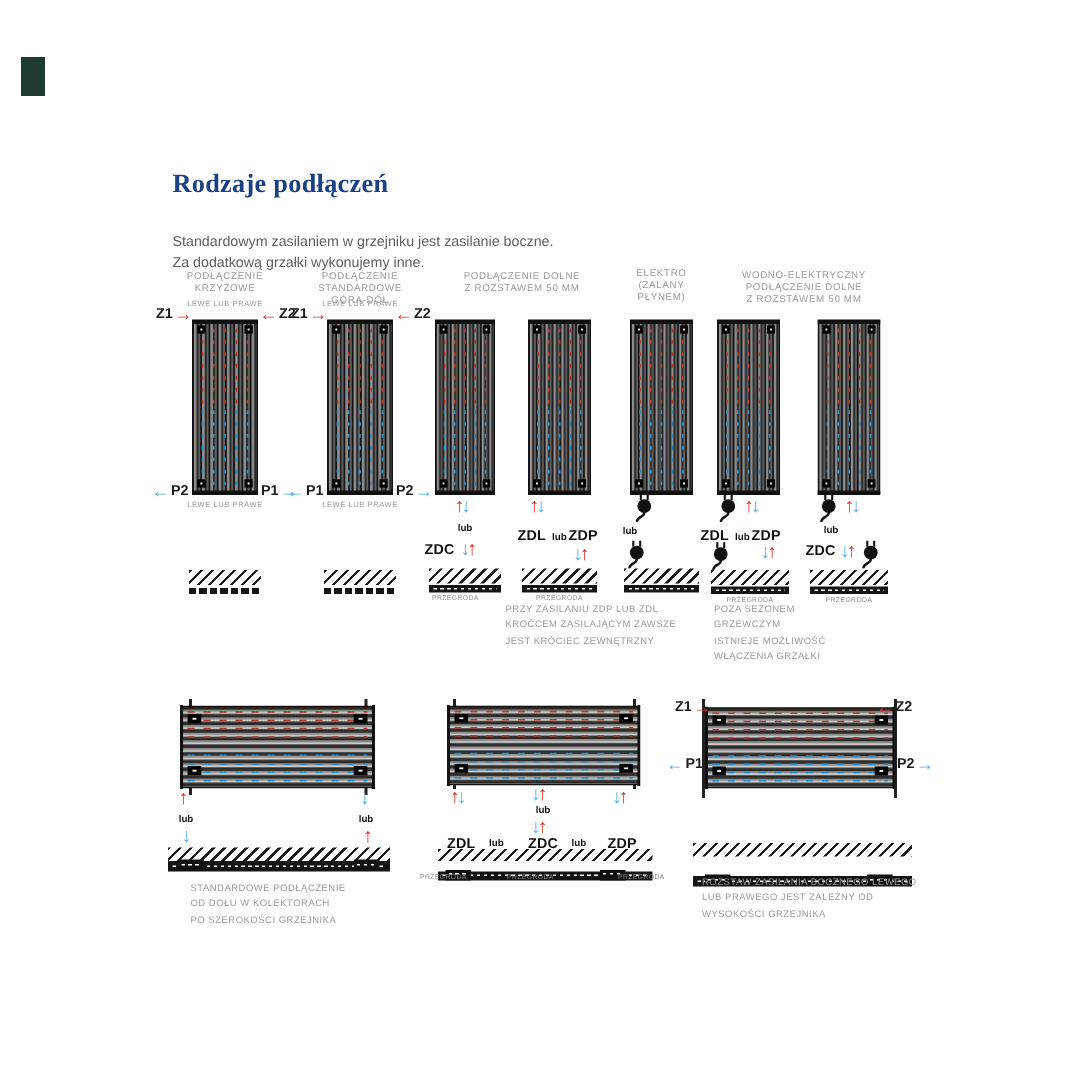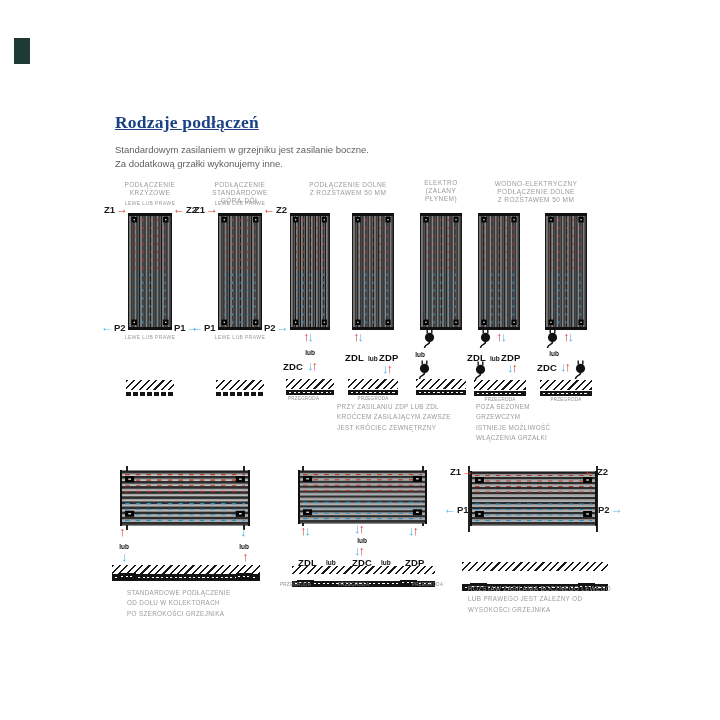--- a/index.html
+++ b/index.html
@@ -2,21 +2,21 @@
 <html style="--red: #dd3023; --blue: #4fb4e8; --navy: #1a4184;"><head>
 <meta charset="utf-8">
 <style>
   :root{ --red:#dd3023; --blue:#4fb4e8; --navy:#1a4184; }
   html,body{margin:0;padding:0;background:#fff;}
   .canvas{position:relative;width:720px;height:720px;background:#fff;overflow:hidden;
           font-family:"Liberation Sans",sans-serif;color:#222;}
   .abs{position:absolute;}
   .logo{width:16px;height:26px;}
   .heading{font-family:"Liberation Serif",serif;font-weight:bold;font-size:17.5px;
-           color:var(--navy);letter-spacing:.2px;white-space:nowrap;text-decoration:underline;}
+           color:var(--navy);letter-spacing:.2px;white-space:nowrap;}
   .intro{font-size:9.5px;color:#5f5f5f;line-height:1.5;}
   .intro span{display:block;}
   .colhead{font-size:6.5px;color:#9b9b9b;letter-spacing:.45px;text-align:center;line-height:1.25;}
   .colhead span{display:block;white-space:nowrap;}
   .lewe{font-size:5px;color:#9b9b9b;letter-spacing:.4px;text-align:center;white-space:nowrap;}
   .grp{display:inline-flex;align-items:flex-end;gap:1px;}
   .zp{font-size:9.5px;font-weight:bold;color:#1c1c1c;}
   .ar{font-weight:bold;line-height:.9;font-size:13px;}
   .arh{font-size:12px;}
   .r{color:var(--red);} .b{color:var(--blue);}
@@ -56,21 +56,21 @@
       <rect y="3.6" width="4" height="1" fill="#8f8f8f"></rect>
     </pattern>
   </defs>
 </svg>
 
 <div class="canvas">
 
   <div class="abs logo" style="left: 14px; top: 38px; background: rgb(29, 58, 53);"></div>
 
   <div class="abs heading" style="left:115px;top:112px">Rodzaje podłączeń</div>
-  <div class="abs intro" style="left:115px;top:143px">
+  <div class="abs intro" style="left:115px;top:155px">
     <span>Standardowym zasilaniem w grzejniku jest zasilanie boczne.</span>
     <span>Za dodatkową grzałki wykonujemy inne.</span>
   </div>
 
   <div class="abs colhead" style="left:105px;top:181px;width:90px">
     <span>PODŁĄCZENIE</span>
     <span>KRZYŻOWE</span>
   </div>
   <div class="abs lewe" style="left:113px;top:200px;width:74px">LEWE LUB PRAWE</div>
   <div class="abs grp" style="left:104px;top:204px">

